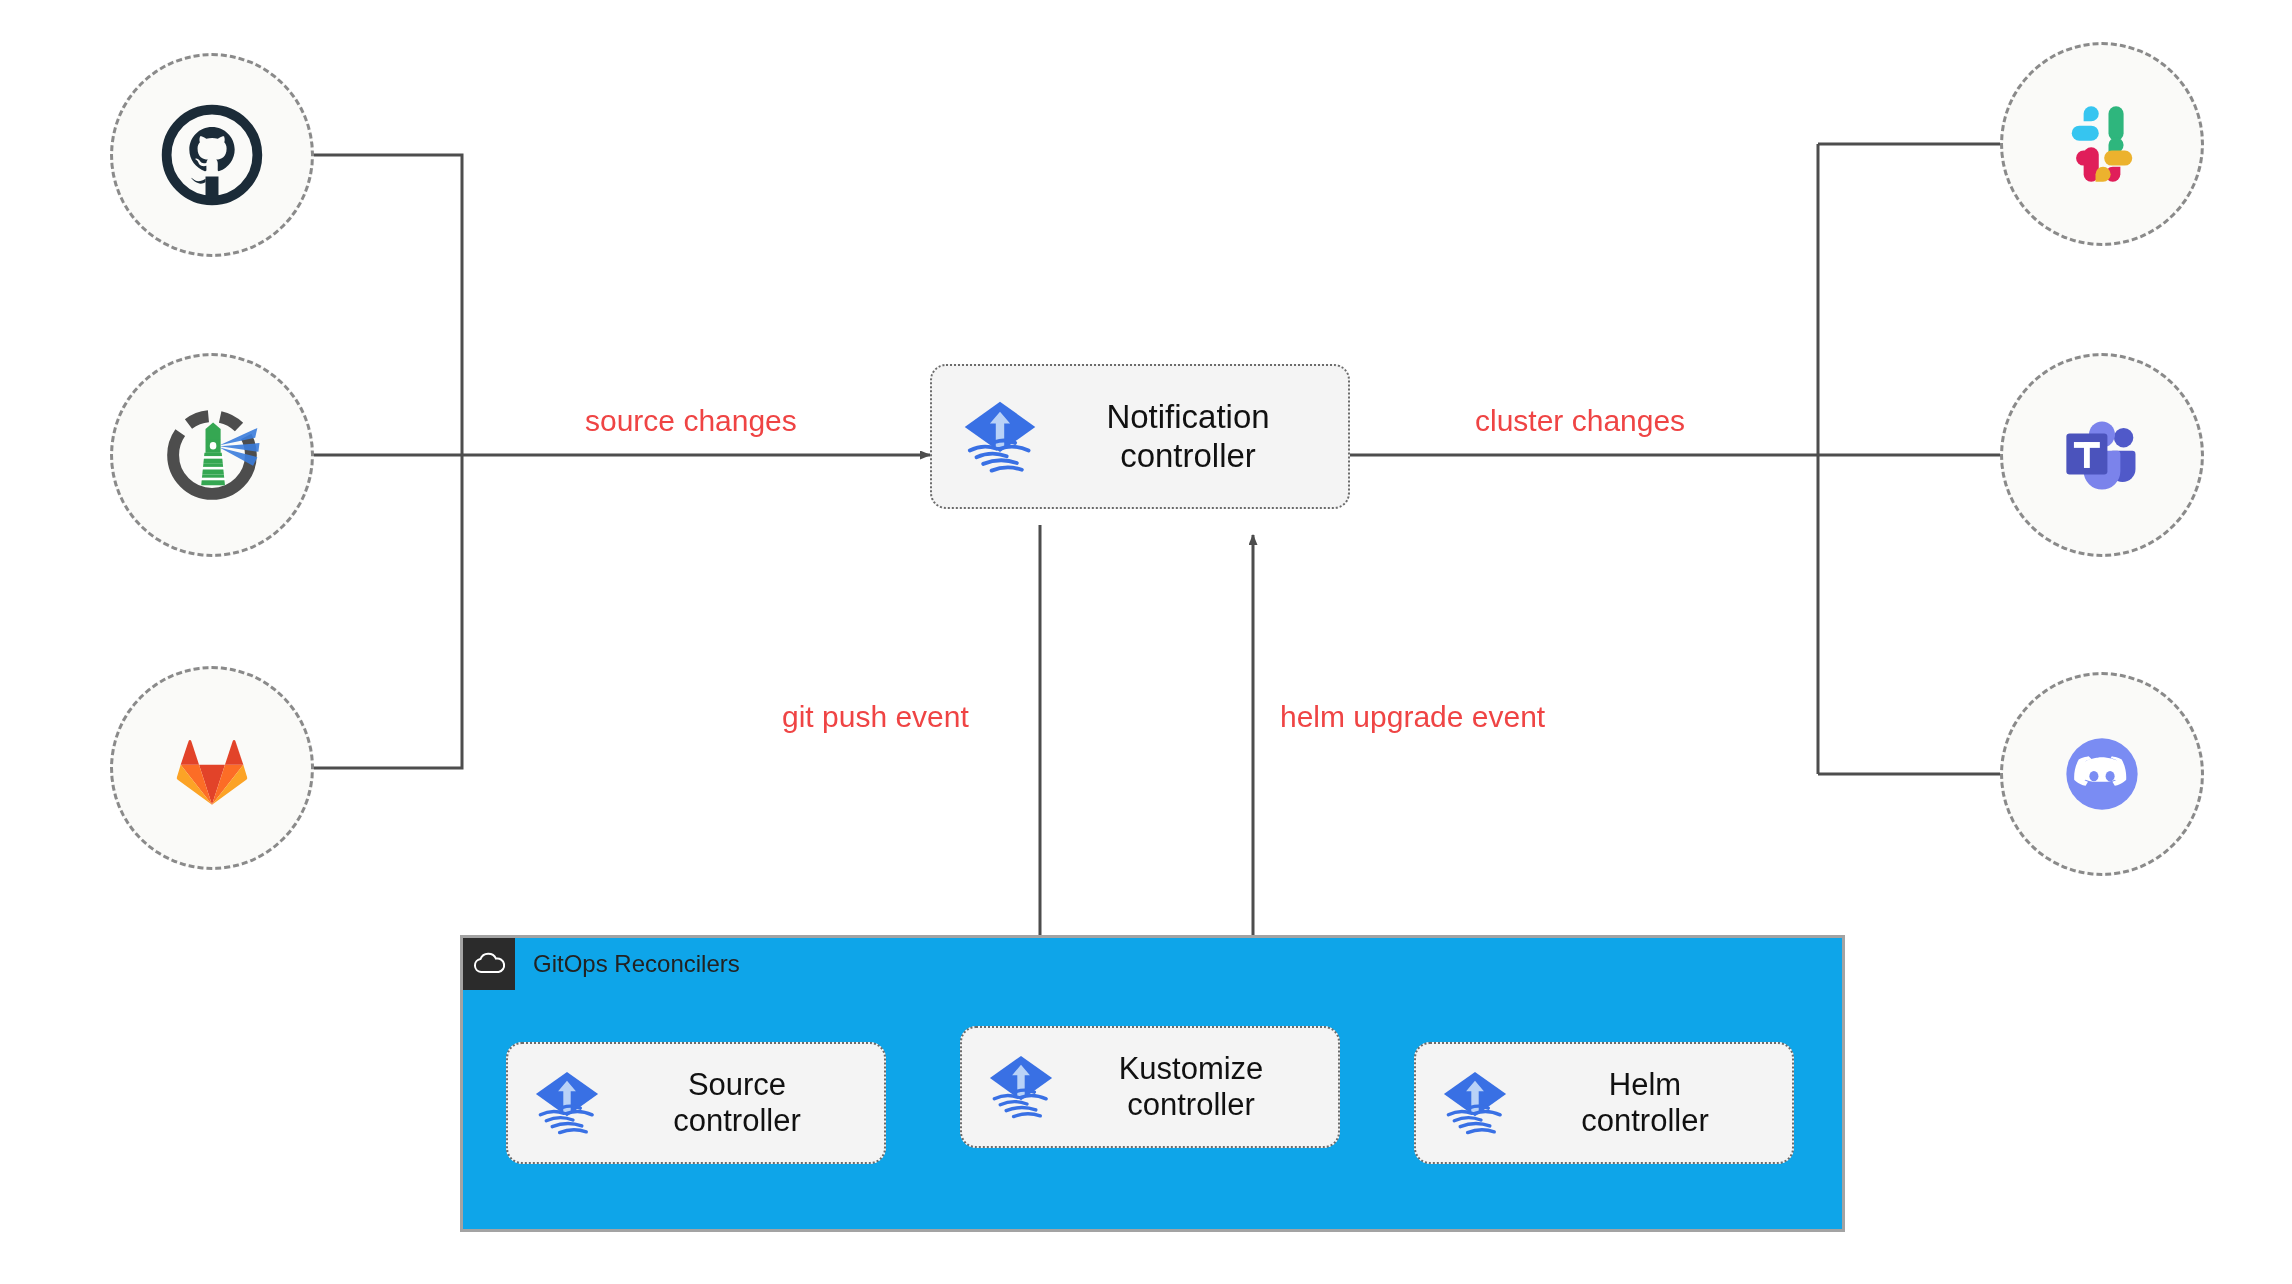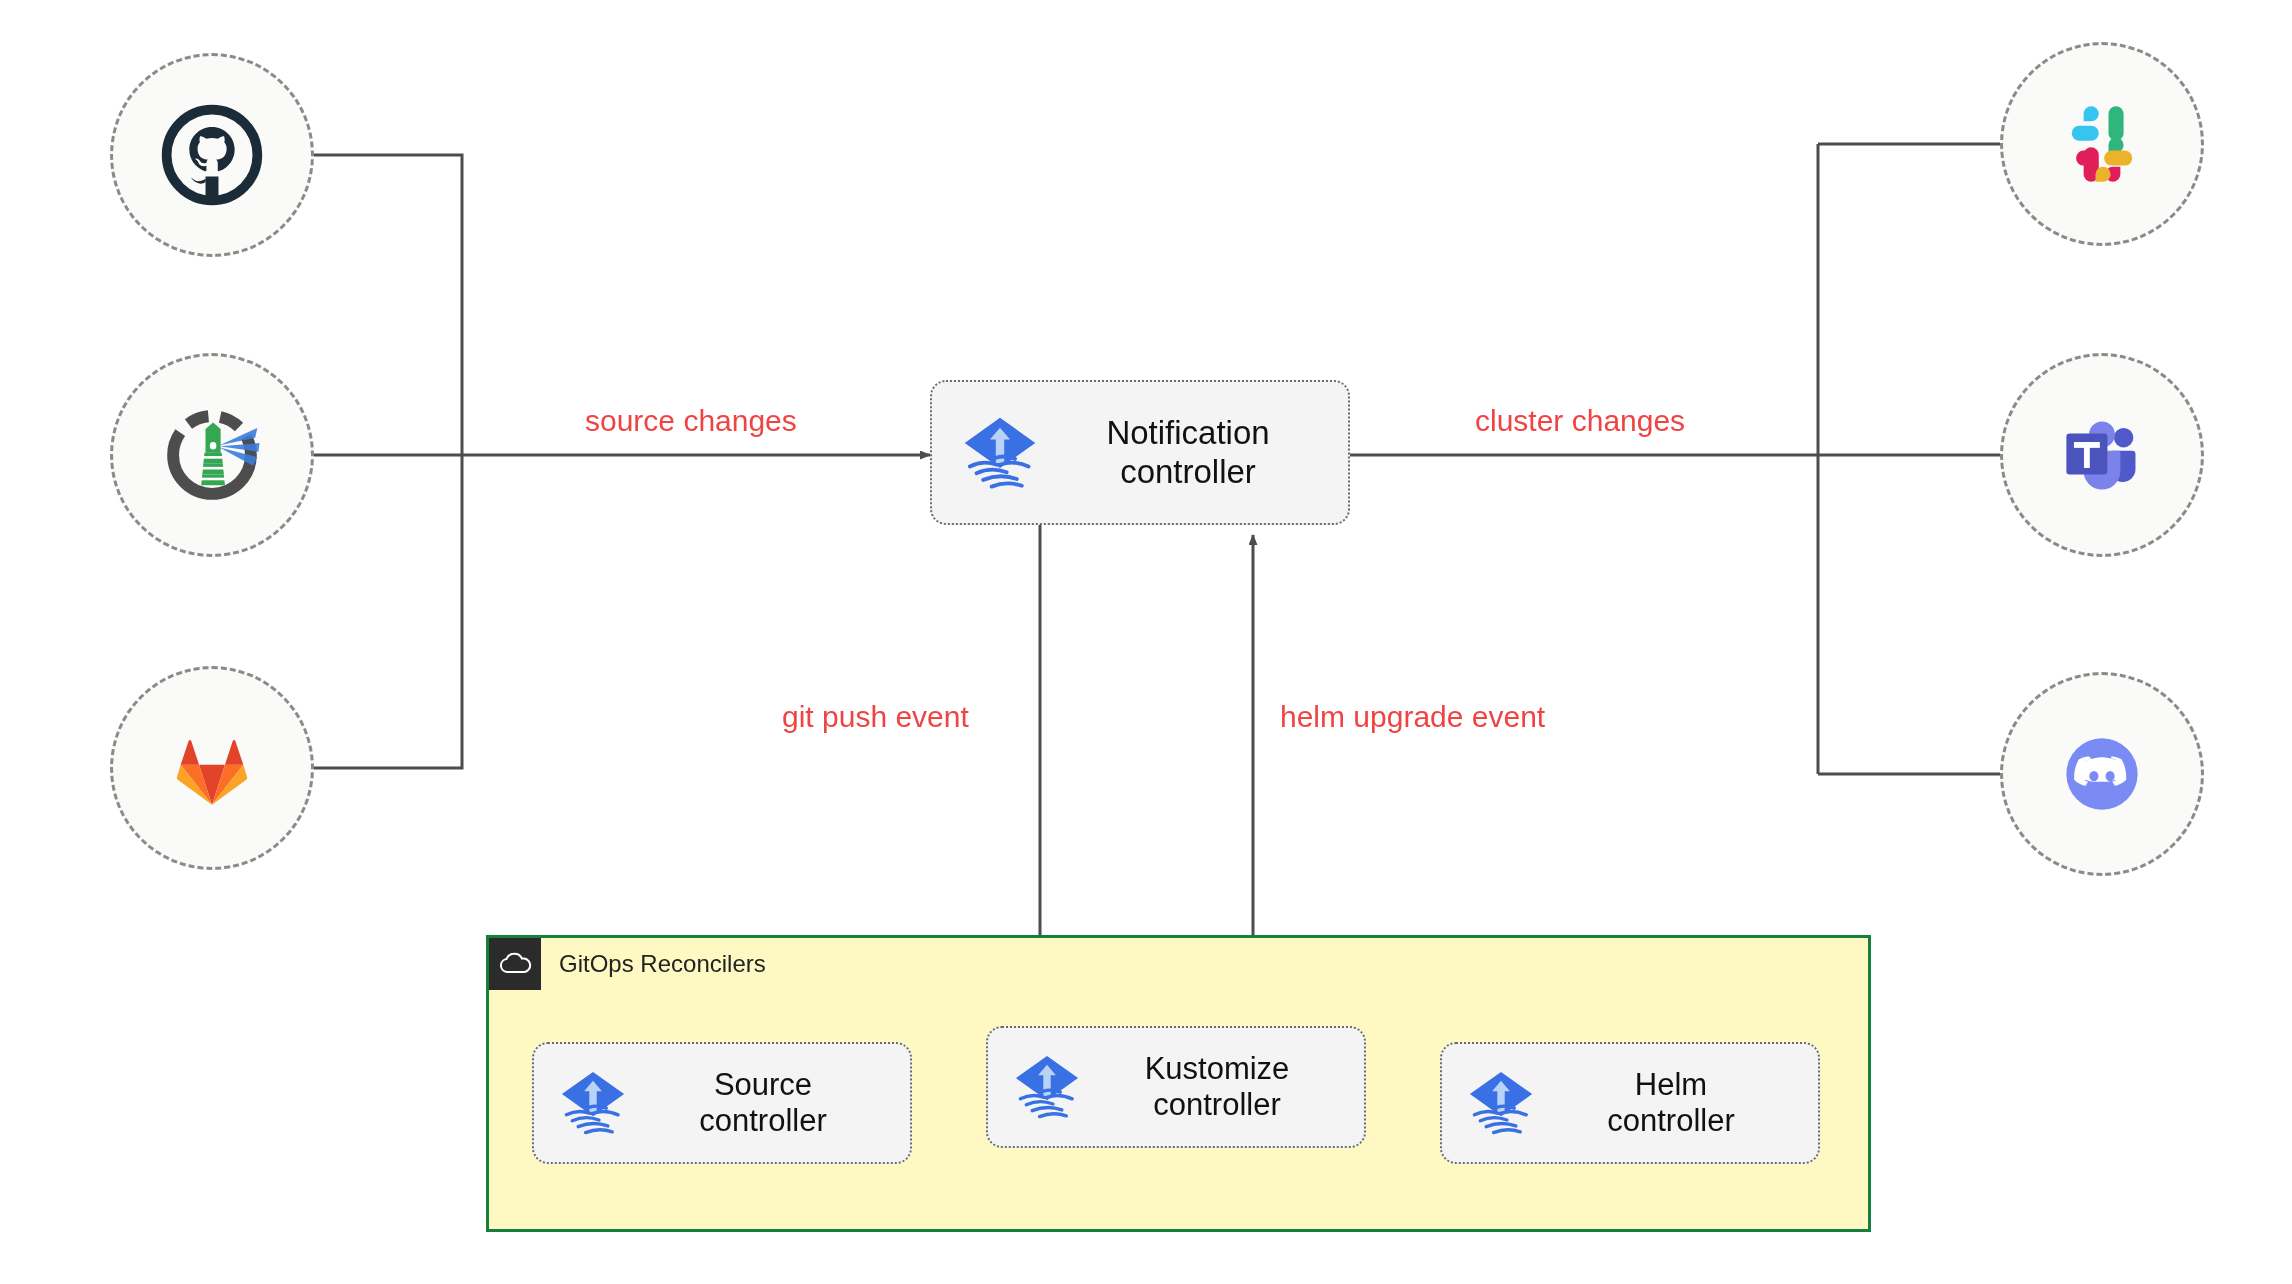--- a/index.html
+++ b/index.html
@@ -78,23 +78,22 @@
     margin-left: 22px;
   }
   .ctrl-box.small .ctrl-label {
     font-size: 31px;
   }
 
   
   #reconcilers-container {
     position: absolute;
     box-sizing: border-box;
-    border: 3px solid #15803d;
-    background: #fef9c3;
-    margin-left: 26px;
+    border: 3px solid #a3a3a3;
+    background: #0ea5e9;
   }
   #reconcilers-header {
     position: absolute;
     left: 0;
     top: 0;
     display: flex;
     align-items: center;
   }
   #reconcilers-badge {
     width: 52px;
@@ -244,21 +243,21 @@
       <path fill="#ffffff" d="M39.5 34.5c-5.6 1-10.6 3.3-10.6 3.3-4.3 7.4-5.5 15-5.1 22.3 0 0 4.3 5.3 12.4 6.5
         l2.6-4.2c-2-.7-3.7-1.7-3.7-1.7l.9-.7c5.2 2.4 11 2.4 16.1 2.4s10.9 0 16.1-2.4l.9.7s-1.7 1-3.7 1.7l2.6 4.2
         c8.1-1.2 12.4-6.5 12.4-6.5.4-7.3-.8-14.9-5.1-22.3 0 0-5-2.3-10.6-3.3l-1.1 2c2.9.7 5.1 1.7 6.9 2.7
         -4.3-2-8.5-3-12.6-3.4-3.1-.3-6.1-.2-8.8.2l-.8.1c-1.6.2-5.4.7-10.3 2.9-1.7.8-2.7 1.3-2.7 1.3
         1.9-1.1 4.2-2.1 7.3-2.8z" transform="translate(-7,0) scale(0.85) translate(13,5)"></path>
       <ellipse cx="42.5" cy="52" rx="4.2" ry="4.8" fill="#7a8cf3"></ellipse>
       <ellipse cx="57.5" cy="52" rx="4.2" ry="4.8" fill="#7a8cf3"></ellipse>
     </svg>
   </div>
 
-  <div class="ctrl-box" style="left:930px; top:380px; width:420px; height:145px;">
+  <div class="ctrl-box" style="left:930px; top:364px; width:420px; height:145px;">
     <svg class="flux-mark" viewBox="0 0 100 100">
       <path fill="#3970e4" d="M50 8 L92 38 L50 68 L8 38 z"></path>
       <path fill="#b9d2f7" d="M50 20 L62 34 H55 V62 H45 V34 H38 z"></path>
       <g stroke="#3970e4" stroke-width="4.6" fill="none" stroke-linecap="round">
         <path d="M14 66 Q30 58 46 64"></path>
         <path d="M22 74 Q40 66 58 73"></path>
         <path d="M30 82 Q50 74 70 81"></path>
         <path d="M40 90 Q58 83 76 89"></path>
         <path d="M50 64 Q66 58 84 66"></path>
         <path d="M44 56 Q56 52 68 57"></path>

